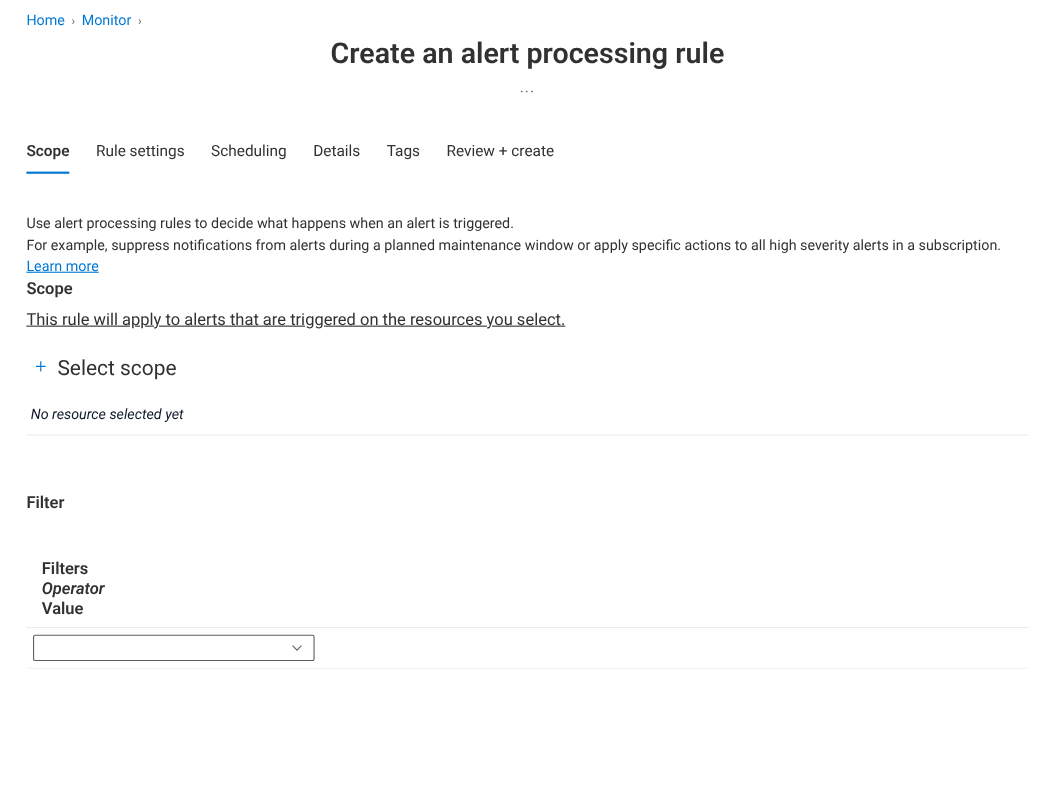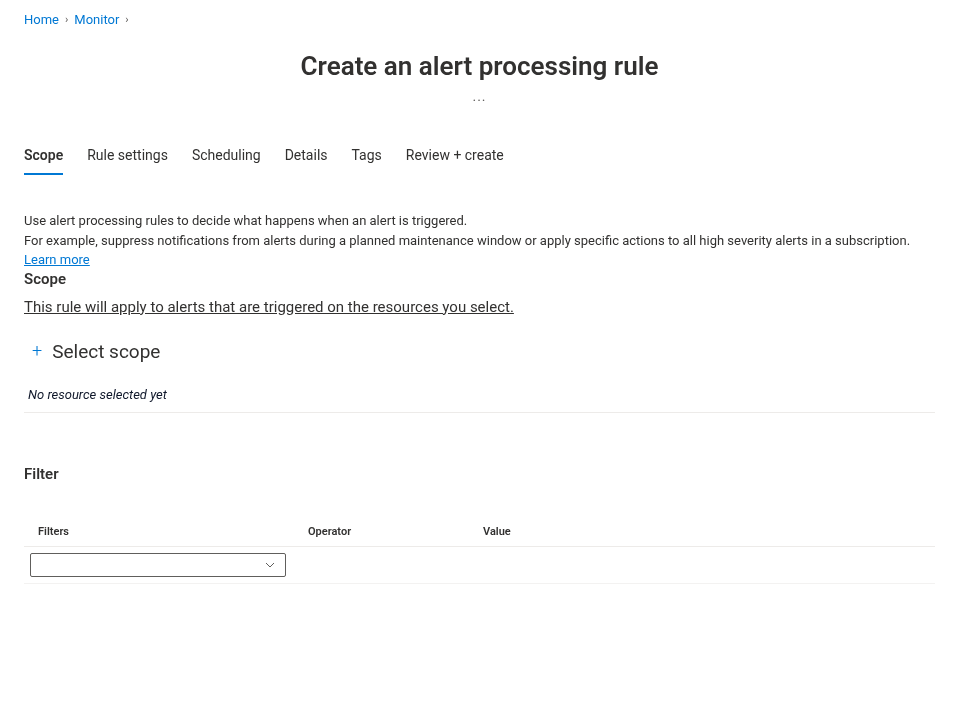--- a/index.html
+++ b/index.html
@@ -8,21 +8,21 @@
     font-size: 13px;
     color: #323130;
     background: #ffffff;
     padding: 12px 24px;
     width: 959px;
   }
   .breadcrumb {
     display: flex;
     align-items: center;
     gap: 6px;
-    margin-bottom: 24px;
+    margin-bottom: 7px;
   }
   .breadcrumb a {
     color: #0078d4;
     text-decoration: none;
     font-size: 13px;
   }
   .breadcrumb .chev {
     color: #605e5c;
     font-size: 11px;
   }
@@ -114,24 +114,25 @@
     color: #0f172a;
     border-bottom: 1px solid #edebe9;
     font-size: 13px;
   }
   .filter-section { margin-top: 52px; }
   .filter-table-header {
     display: flex;
     border-bottom: 1px solid #edebe9;
     padding: 8px 14px 8px 14px;
     font-weight: 600;
-    font-size: 11px;
+    font-size: 15px;
+    flex-direction: column;
   }
   .fcol-filters { width: 270px; }
-  .fcol-operator { width: 175px; }
+  .fcol-operator { width: 175px; font-style: italic; }
   .fcol-value { flex: 1; }
   .filter-row {
     display: flex;
     align-items: center;
     padding: 6px 6px;
     border-bottom: 1px solid #f3f2f1;
   }
   .filter-select {
     width: 256px;
     height: 24px;

